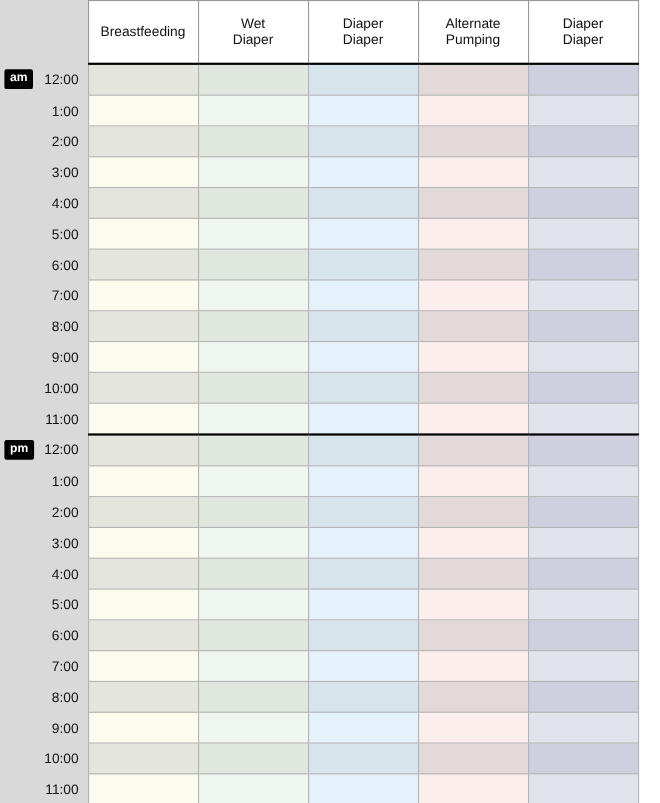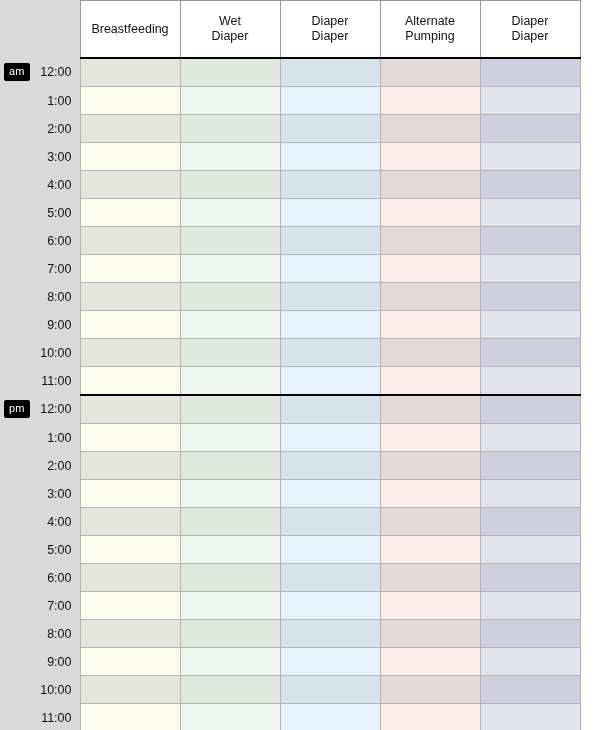--- a/index.html
+++ b/index.html
@@ -79,21 +79,21 @@
   }
 
   .meridiem {
     position: absolute;
     left: 4px;
     top: 50%;
     transform: translateY(-50%);
     background: #000000;
     color: #ffffff;
     font-size: 11px;
-    font-weight: normal;
+    font-weight: bold;
     line-height: 13px;
     padding: 2px 5px 3px 5px;
     border-radius: 2px;
     letter-spacing: 0.2px;
   }
 
   tbody td.cell {
     height: 27px;
     border: 1px solid #b4b4b4;
     padding: 0;

